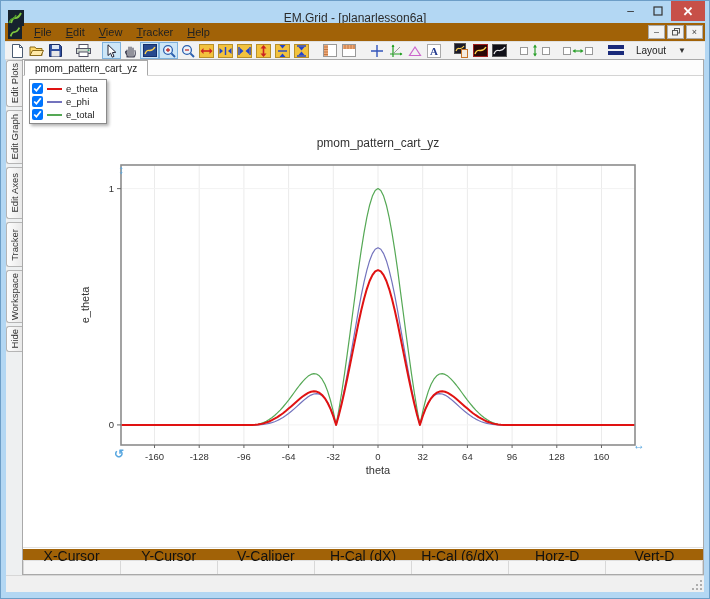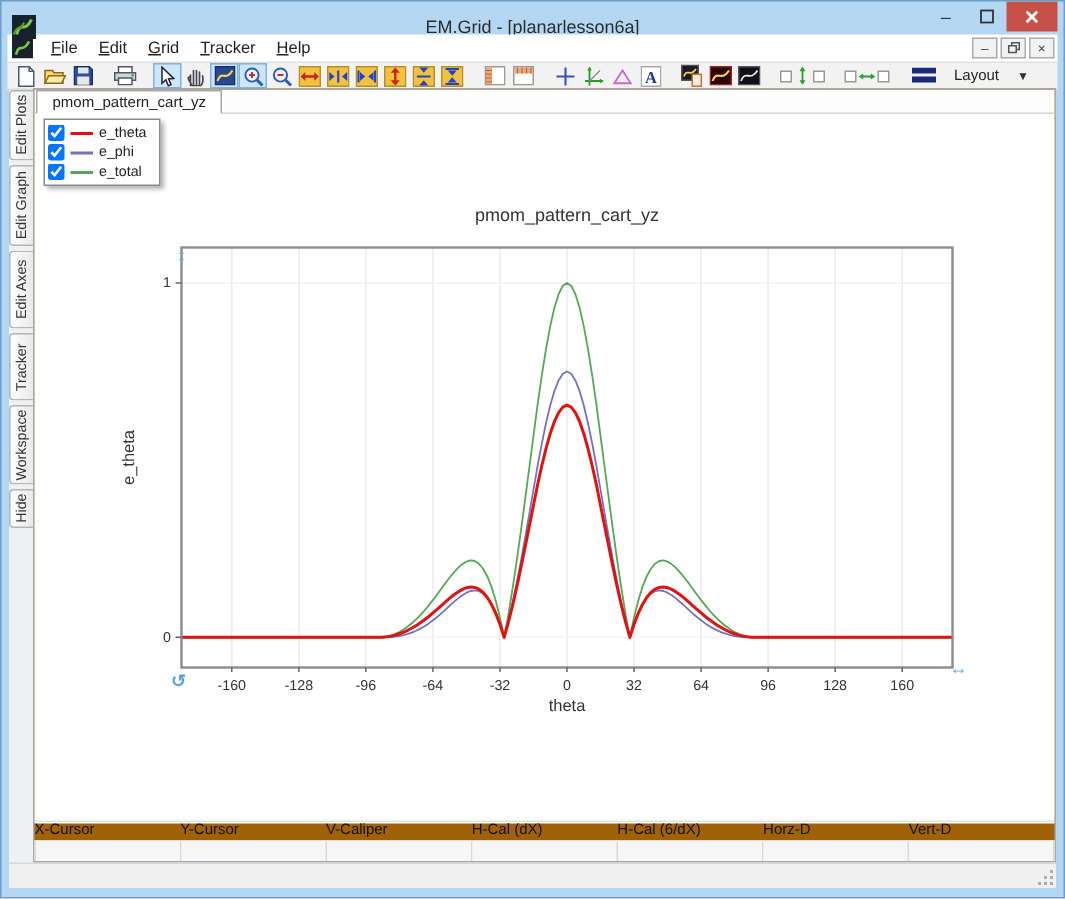--- a/index.html
+++ b/index.html
@@ -9,21 +9,21 @@
 
   
   .titlebar { position:absolute; left:4px; right:4px; top:1px; height:31px; display:flex; align-items:center; }
   .title-text { position:absolute; left:0; right:0; text-align:center; font-size:12px; color:#2b2b2b; }
   .app-icon { width:16px; height:16px; margin-left:3px; z-index:2; }
   .win-btns { position:absolute; right:0; top:-1px; display:flex; height:20px; z-index:2; }
   .win-btn { width:27px; height:20px; display:flex; align-items:center; justify-content:center; color:#333; font-size:12px; }
   .win-btn.close { width:34px; background:#c75048; color:#fff; font-size:13px; font-weight:bold; }
 
   
-  .menubar { position:absolute; left:4px; right:4px; top:22px; height:19px; background:#ffffff;
+  .menubar { position:absolute; left:4px; right:4px; top:22px; height:19px; background:#a16207;
              border-bottom:1px solid #e0e0e0; display:flex; align-items:center; }
   .menubar .app-icon { width:14px; height:14px; margin:0 5px 0 3px; }
   .menu-item { display:inline-block; font-size:11px; color:#222; padding:2px 7px; }
   .menu-item::first-letter { text-decoration:underline; }
   .mdi-btns { position:absolute; right:2px; display:flex; gap:2px; }
   .mdi-btn { width:17px; height:14px; border:1px solid #ababab; background:#f2f2f2;
              display:flex; align-items:center; justify-content:center; font-size:9px; color:#444; }
 
   
   .toolbar { position:absolute; left:4px; right:4px; top:41px; height:18px; background:#f2f2f2;
@@ -55,21 +55,21 @@
   .legend { position:absolute; left:6px; top:3px; background:#fff; border:1px solid #8a8a8a;
             box-shadow:2px 2px 3px rgba(0,0,0,.3); padding:2px 8px 2px 2px; z-index:5; }
   .legend-row { display:flex; align-items:center; gap:4px; height:13px; }
   .legend-row input { width:11px; height:11px; margin:0; }
   .legend-swatch { width:15px; height:2px; }
   .legend-label { font-size:9.5px; color:#222; }
 
   
   .readout { position:absolute; left:0; right:0; bottom:0; }
   .readout-headers { display:flex; height:13px; border-top:1px solid #e2e2e2; }
-  .readout-headers div { flex:1; font-size:10px; color:#111; text-align:left; }
+  .readout-headers div { flex:1; font-size:14px; color:#111; text-align:center; }
   .readout-values { display:flex; height:14px; background:#fbfbfb; border-top:1px solid #e0e0e0; }
   .readout-values div { flex:1; border-right:1px solid #d8d8d8; background:#f6f6f6; }
   .readout-values div:first-child { border-left:1px solid #d8d8d8; }
 
   
   .status-strip { position:absolute; left:5px; right:5px; bottom:6px; height:17px; background:#f0f0f0;
                   border-top:1px solid #d7d7d7; }
   .grip { position:absolute; right:1px; bottom:1px; }
 </style>
 </head>
@@ -95,21 +95,21 @@
     </div>
   </div>
 
   <div class="menubar">
     <svg class="app-icon" viewBox="0 0 16 16">
       <rect x="0" y="0" width="16" height="16" fill="#16222e"></rect>
       <path d="M3,13 C6,3 8,13 13,3" stroke="#7dc63f" stroke-width="2" fill="none"></path>
     </svg>
     <span class="menu-item">File</span>
     <span class="menu-item">Edit</span>
-    <span class="menu-item">Grid</span>
+    <span class="menu-item">View</span>
     <span class="menu-item">Tracker</span>
     <span class="menu-item">Help</span>
     <div class="mdi-btns">
       <div class="mdi-btn">–</div>
       <div class="mdi-btn">
         <svg width="8" height="8" viewBox="0 0 8 8">
           <rect x="2.5" y="0.5" width="5" height="4.5" fill="none" stroke="#555"></rect>
           <rect x="0.5" y="2.5" width="5" height="4.5" fill="#f2f2f2" stroke="#555"></rect>
         </svg>
       </div>

